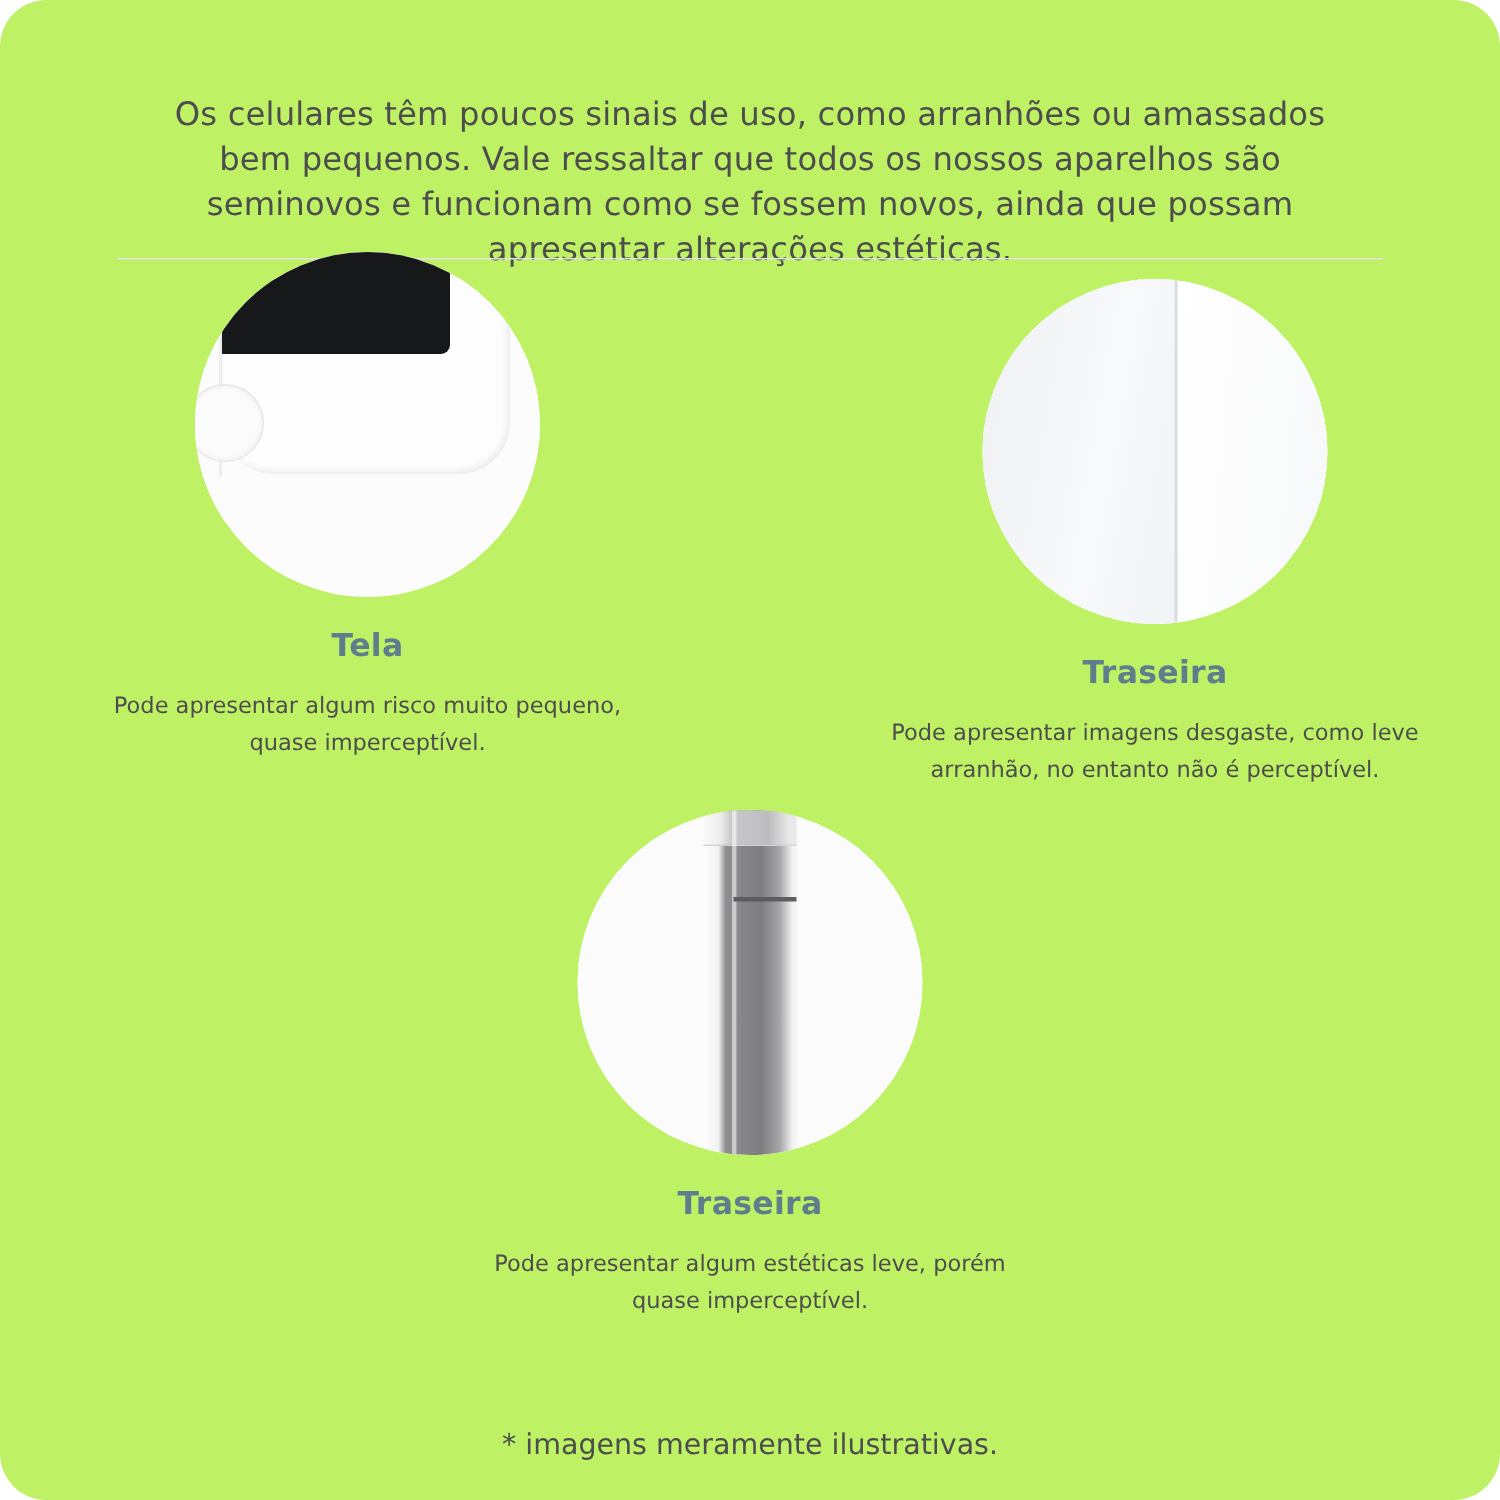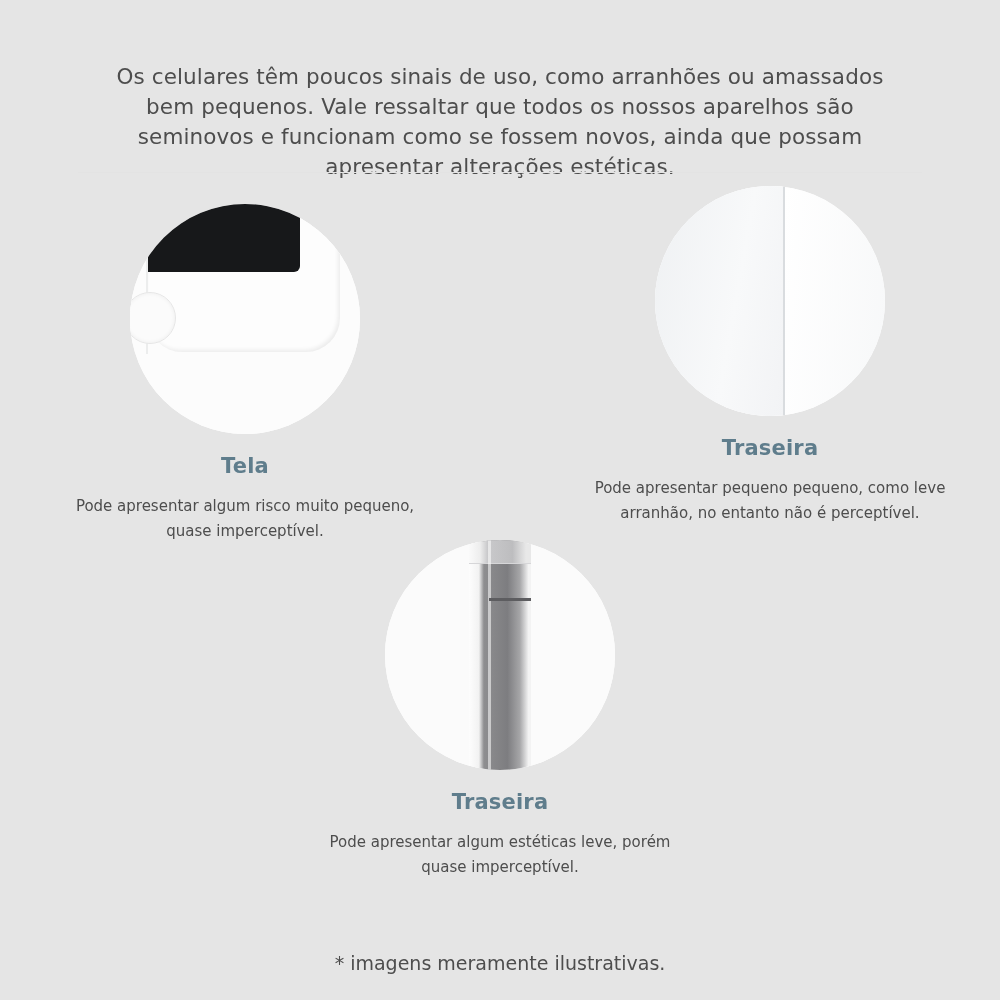--- a/index.html
+++ b/index.html
@@ -9,22 +9,23 @@
     width: 1000px;
     height: 1000px;
     background: #ffffff;
     font-family: "DejaVu Sans", sans-serif;
   }
 
   .page {
     position: relative;
     width: 1000px;
     height: 1000px;
-    background: #e5e5e5;
+    background: #bef264;
     overflow: hidden;
+    border-radius: 31px;
   }
 
   
   .intro {
     position: absolute;
     top: 40px;
     left: 110px;
     width: 780px;
     text-align: center;
     font-size: 21.5px;
@@ -41,21 +42,21 @@
     height: 1px;
     background: #e3e3e3;
   }
 
   
   .block {
     position: absolute;
     text-align: center;
   }
 
-  .block-tela    { top: 204px; left: 60px;  width: 370px; }
+  .block-tela    { top: 168px; left: 60px;  width: 370px; }
   .block-tras    { top: 186px; left: 585px; width: 370px; }
   .block-lateral { top: 540px; left: 312px; width: 376px; }
 
   .photo-wrap {
     width: 230px;
     height: 230px;
     margin: 0 auto;
     border-radius: 50%;
     overflow: hidden;
     position: relative;
@@ -217,21 +218,21 @@
   </div>
 
   <div class="block block-tras">
     <div class="photo-wrap">
       <div class="ph-tras">
         <div class="sheen"></div>
         <div class="seam"></div>
       </div>
     </div>
     <div class="block-title">Traseira</div>
-    <div class="block-desc">Pode apresentar pequeno pequeno, como leve arranhão, no entanto não é perceptível.</div>
+    <div class="block-desc">Pode apresentar imagens desgaste, como leve arranhão, no entanto não é perceptível.</div>
   </div>
 
   <div class="block block-lateral">
     <div class="photo-wrap">
       <div class="ph-lat">
         <div class="side"></div>
         <div class="topcap"></div>
         <div class="hl"></div>
         <div class="band"></div>
       </div>

